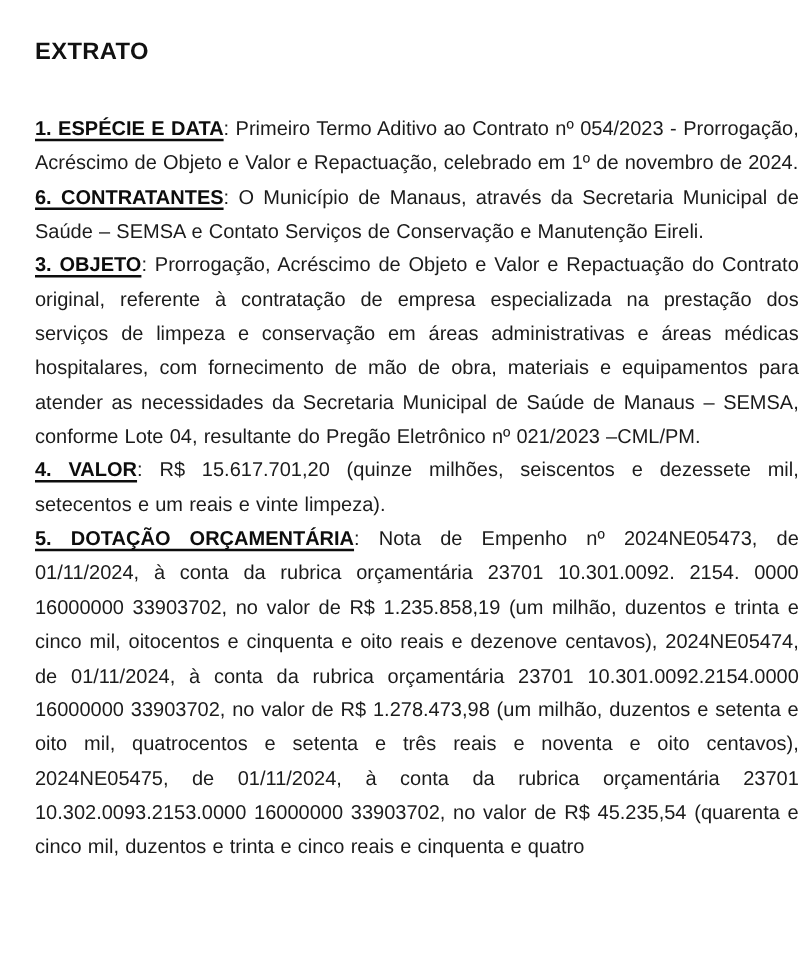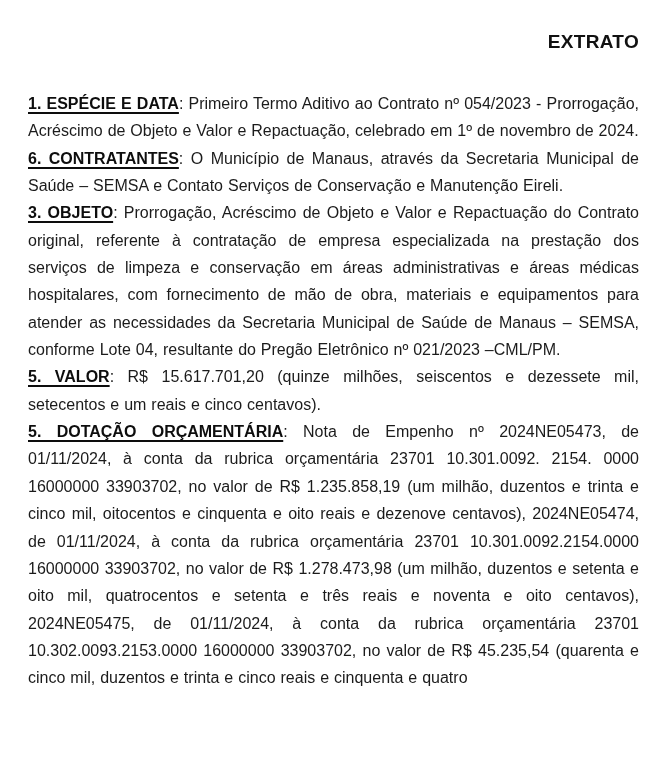--- a/index.html
+++ b/index.html
@@ -18,21 +18,21 @@
     position: absolute;
     left: 28px;
     top: 31px;
     width: 611px;
     color: #1b1b1b;
   }
   .doc-title {
     margin: 0 0 37px 0;
     font-size: 19px;
     font-weight: 700;
-    text-align: right;
+    text-align: left;
     letter-spacing: 0.3px;
     color: #111111;
   }
   .content {
     width: 611px;
   }
   .para {
     margin: 0;
     font-size: 16px;
     line-height: 27.35px;
@@ -62,18 +62,18 @@
   <h1 class="doc-title">EXTRATO</h1>
 
   <div class="content">
 
     <p class="para"><span class="sec-label">1. ESPÉCIE E DATA</span><span class="sec-sep">: </span><span class="sec-text">Primeiro Termo Aditivo ao Contrato nº 054/2023 - Prorrogação, Acréscimo de Objeto e Valor e Repactuação, celebrado em 1º de novembro de 2024.</span></p>
 
     <p class="para"><span class="sec-label">6. CONTRATANTES</span><span class="sec-sep">: </span><span class="sec-text">O Município de Manaus, através da Secretaria Municipal de Saúde – SEMSA e Contato Serviços de Conservação e Manutenção Eireli.</span></p>
 
     <p class="para"><span class="sec-label">3. OBJETO</span><span class="sec-sep">: </span><span class="sec-text">Prorrogação, Acréscimo de Objeto e Valor e Repactuação do Contrato original, referente à contratação de empresa especializada na prestação dos serviços de limpeza e conservação em áreas administrativas e áreas médicas hospitalares, com fornecimento de mão de obra, materiais e equipamentos para atender as necessidades da Secretaria Municipal de Saúde de Manaus – SEMSA, conforme Lote 04, resultante do Pregão Eletrônico nº 021/2023 –CML/PM.</span></p>
 
-    <p class="para"><span class="sec-label">5. VALOR</span><span class="sec-sep">: </span><span class="sec-text">R$ 15.617.701,20 (quinze milhões, seiscentos e dezessete mil, setecentos e um reais e cinco centavos).</span></p>
+    <p class="para"><span class="sec-label">4. VALOR</span><span class="sec-sep">: </span><span class="sec-text">R$ 15.617.701,20 (quinze milhões, seiscentos e dezessete mil, setecentos e um reais e vinte limpeza).</span></p>
 
     <p class="para"><span class="sec-label">5. DOTAÇÃO ORÇAMENTÁRIA</span><span class="sec-sep">: </span><span class="sec-text">Nota de Empenho nº 2024NE05473, de 01/11/2024, à conta da rubrica orçamentária 23701 10.301.0092. 2154. 0000 16000000 33903702, no valor de R$ 1.235.858,19 (um milhão, duzentos e trinta e cinco mil, oitocentos e cinquenta e oito reais e dezenove centavos), 2024NE05474, de 01/11/2024, à conta da rubrica orçamentária 23701 10.301.0092.2154.0000 16000000 33903702, no valor de R$ 1.278.473,98 (um milhão, duzentos e setenta e oito mil, quatrocentos e setenta e três reais e noventa e oito centavos), 2024NE05475, de 01/11/2024, à conta da rubrica orçamentária 23701 10.302.0093.2153.0000 16000000 33903702, no valor de R$ 45.235,54 (quarenta e cinco mil, duzentos e trinta e cinco reais e cinquenta e quatro</span></p>
 
   </div>
 </div>
 
 </body></html>

